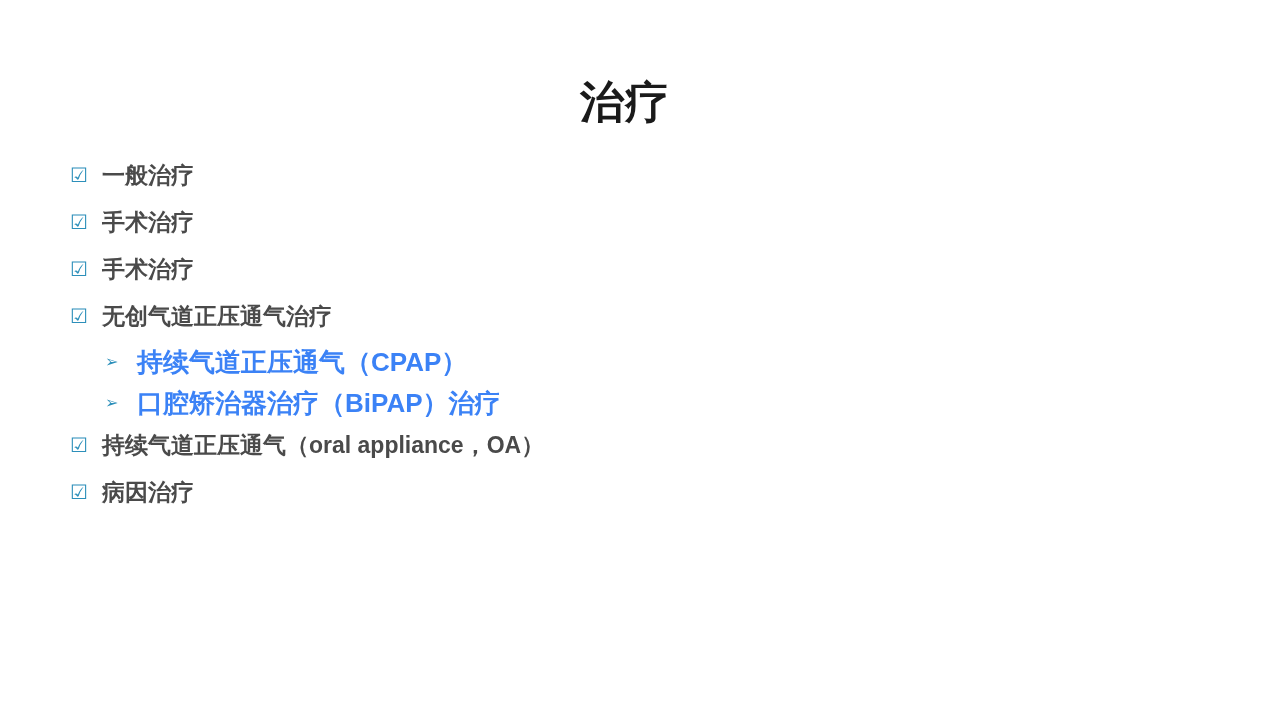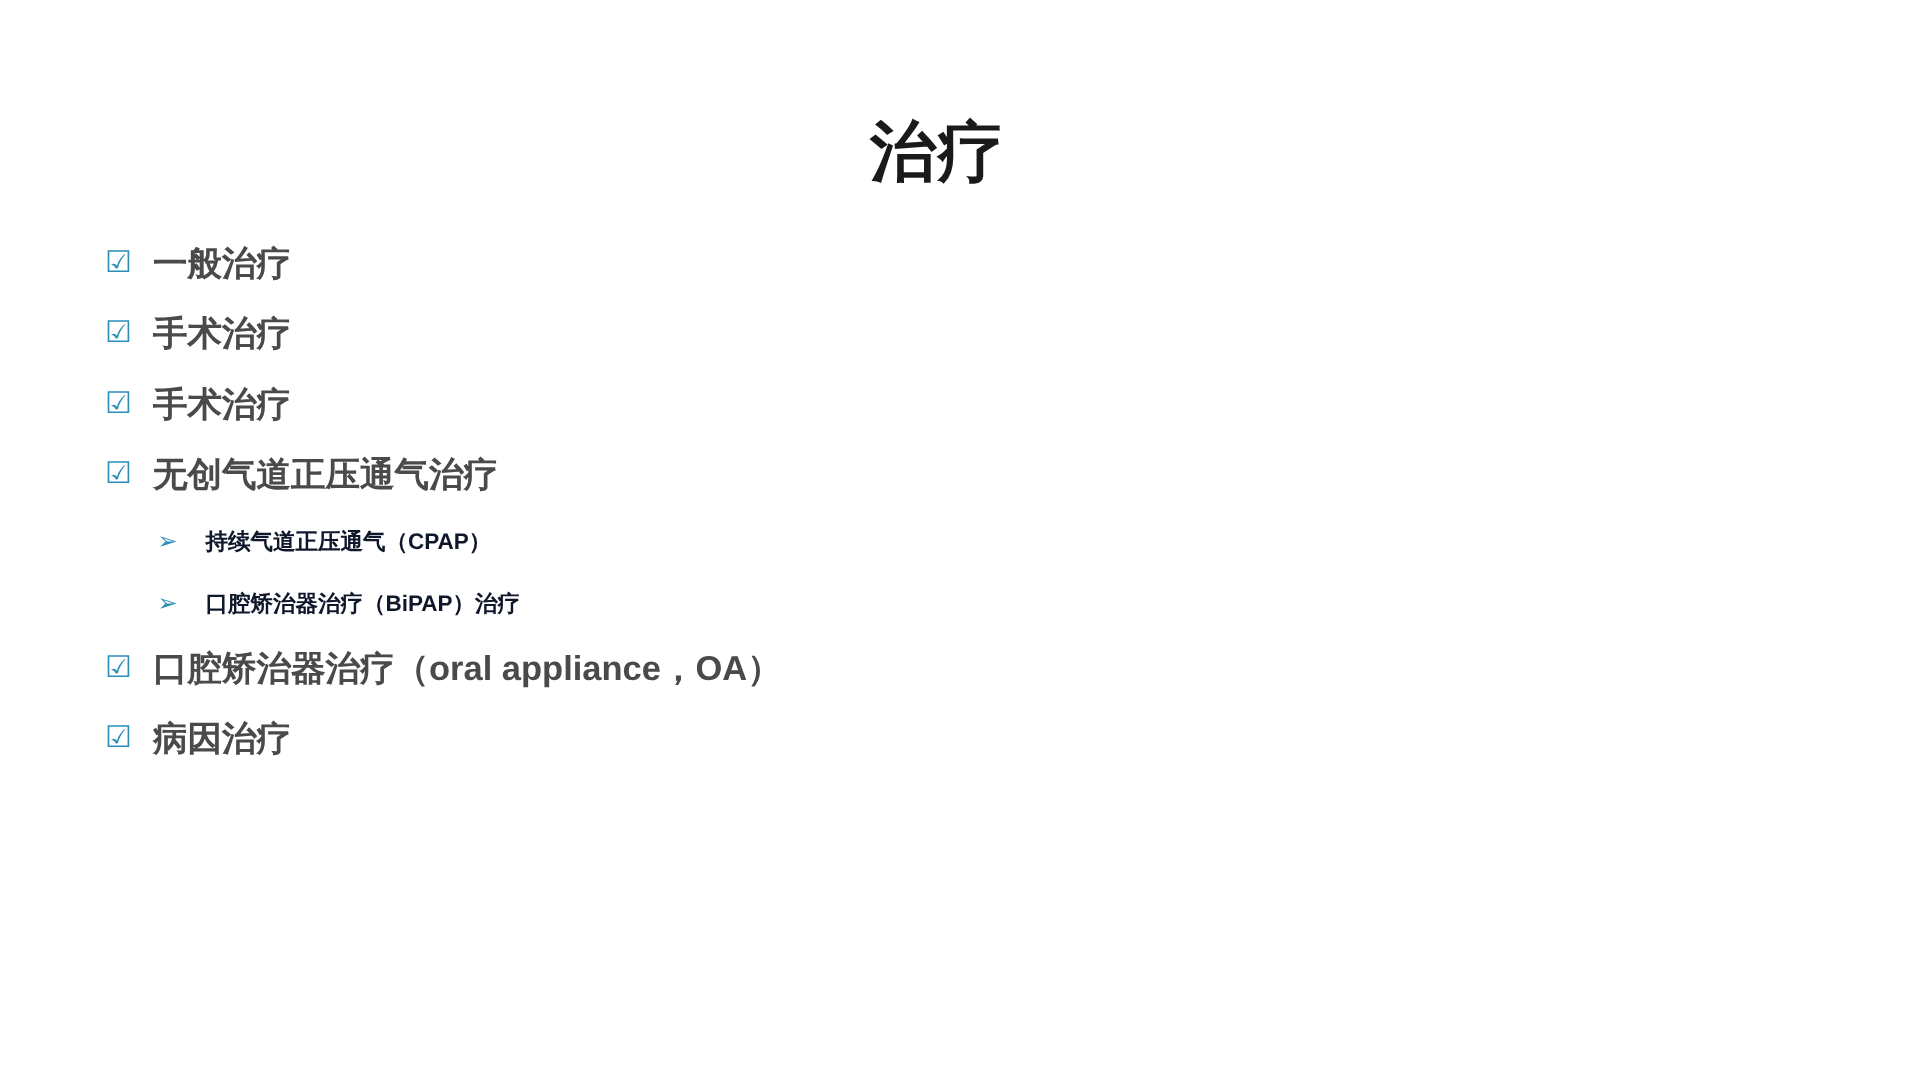--- a/index.html
+++ b/index.html
@@ -67,23 +67,23 @@
     flex: 1 1 auto;
     color: #4a4a4a;
     font-weight: bold;
     line-height: 30px;
     white-space: pre;
   }
   .level-1 .bullet-text {
     font-size: 23px;
   }
   .level-2 .bullet-text {
-    font-size: 15px;
+    font-size: 26px;
     line-height: 28px;
-    color: #0f172a;
+    color: #3b82f6;
   }
 </style>
 </head>
 <body>
 
 <div class="slide">
 
   <div class="slide-title">治疗</div>
 
   <div class="bullet-list">
@@ -113,21 +113,21 @@
       <span class="bullet-text">持续气道正压通气（CPAP）</span>
     </div>
 
     <div class="bullet-row level-2">
       <span class="marker">➢</span>
       <span class="bullet-text">口腔矫治器治疗（BiPAP）治疗</span>
     </div>
 
     <div class="bullet-row level-1">
       <span class="marker">☑</span>
-      <span class="bullet-text">口腔矫治器治疗（oral appliance，OA）</span>
+      <span class="bullet-text">持续气道正压通气（oral appliance，OA）</span>
     </div>
 
     <div class="bullet-row level-1">
       <span class="marker">☑</span>
       <span class="bullet-text">病因治疗</span>
     </div>
 
   </div>
 </div>
 

